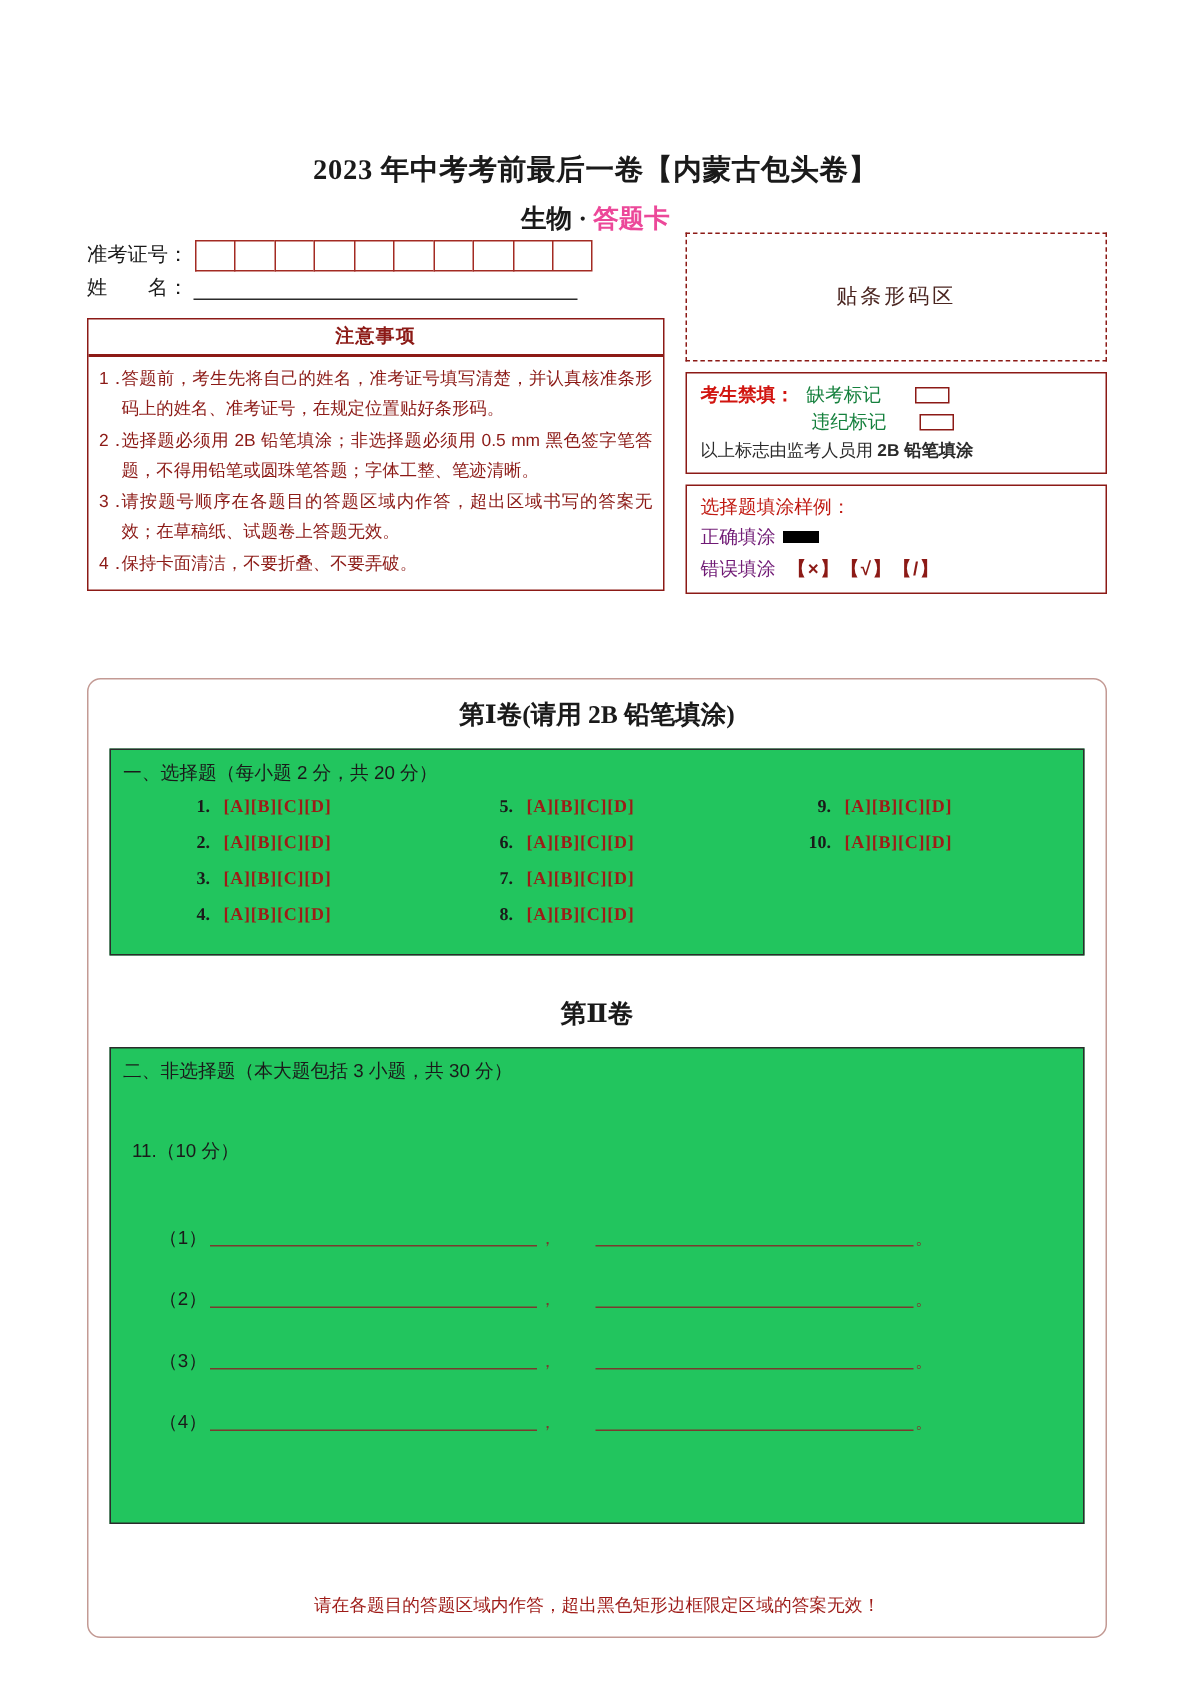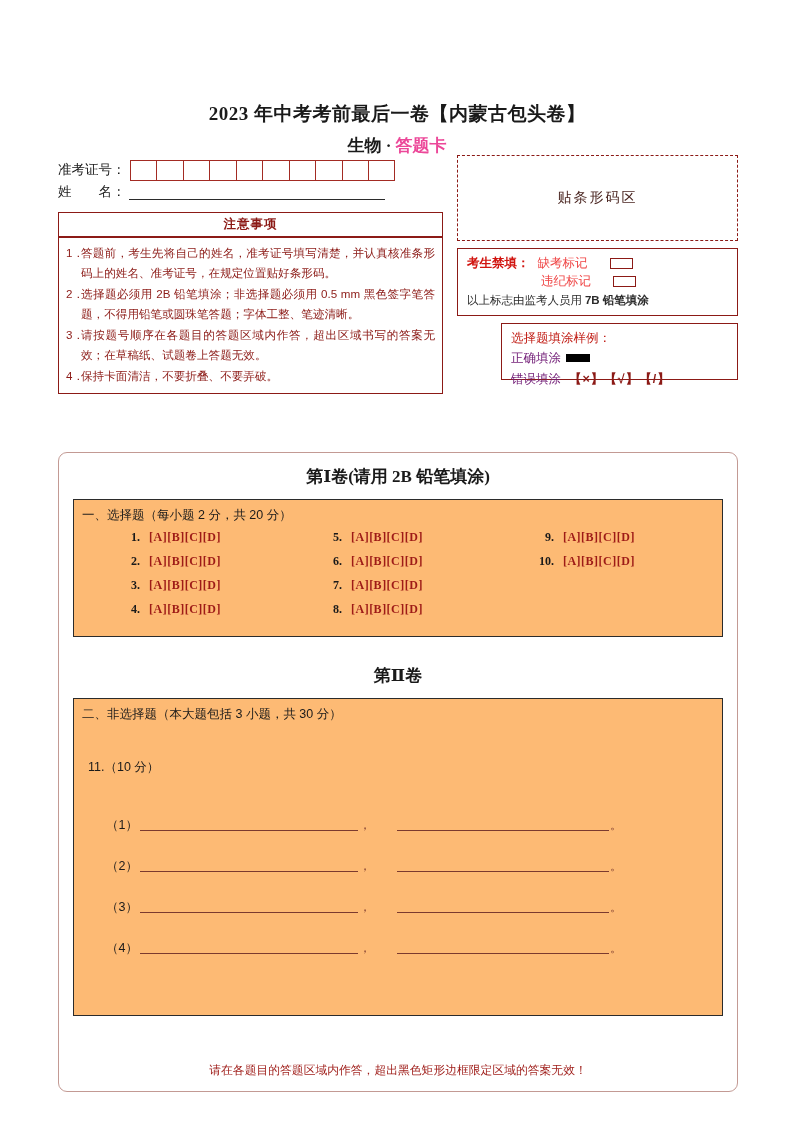--- a/index.html
+++ b/index.html
@@ -124,21 +124,21 @@
     height: 68px;
   }
   .forbid-row { display: flex; align-items: center; height: 18px; font-size: 12.5px; }
   .forbid-title {
     color: #d1140f;
     font-weight: bold;
     font-family: "Liberation Sans", "DejaVu Sans", sans-serif;
     white-space: pre;
   }
   .forbid-mark {
-    color: #ef4444;
+    color: #15803d;
     font-family: "Liberation Sans", "DejaVu Sans", sans-serif;
     margin-left: 8px;
     white-space: pre;
   }
   .mark-cell {
     width: 23px;
     height: 11px;
     border: 1.5px solid #8c1a16;
     box-sizing: border-box;
     margin-left: 22px;
@@ -149,22 +149,21 @@
     margin-top: 3px;
     white-space: pre;
     font-family: "Liberation Serif", "DejaVu Serif", serif;
   }
   .forbid-note b { font-family: "Liberation Sans", "DejaVu Sans", sans-serif; }
 
   .sample-box {
     border: 1.4px solid #8c1a16;
     box-sizing: border-box;
     padding: 4px 8px 5px 9px;
-    height: 57px;
-    margin-left: 44px;
+    height: 73px;
   }
   .sample-line {
     font-size: 12.5px;
     line-height: 1.62;
     font-family: "Liberation Sans", "DejaVu Sans", sans-serif;
     display: flex;
     align-items: center;
     white-space: pre;
   }
   .sample-red { color: #c01a12; }
@@ -196,21 +195,21 @@
     font-weight: bold;
     color: #1a1a1a;
     padding-top: 12px;
   }
   .section-heading.two { padding-top: 27px; }
 
   .qbox {
     margin: 11px 14px 0 14px;
     border: 1.3px solid #2b2b2b;
     box-sizing: border-box;
-    background: #fdba74;
+    background: #22c55e;
   }
   .qbox-header {
     font-size: 12.5px;
     color: #1a1a1a;
     padding: 7px 0 4px 8px;
     font-family: "Liberation Sans", "DejaVu Sans", sans-serif;
   }
 
   
   .choice-grid {
@@ -355,21 +354,21 @@
     <div class="forbid-box">
       <div class="forbid-row">
         <span class="forbid-title">考生禁填：</span>
         <span class="forbid-mark">缺考标记</span>
         <span class="mark-cell"></span>
       </div>
       <div class="forbid-row" style="padding-left:66px;">
         <span class="forbid-mark">违纪标记</span>
         <span class="mark-cell"></span>
       </div>
-      <div class="forbid-note"><span>以上标志由监考人员用 </span><b>7B 铅笔填涂</b></div>
+      <div class="forbid-note"><span>以上标志由监考人员用 </span><b>2B 铅笔填涂</b></div>
     </div>
 
     <div class="sample-box">
       <div class="sample-line">
         <span class="sample-red">选择题填涂样例：</span>
       </div>
       <div class="sample-line">
         <span class="sample-black">正确填涂</span>
         <span class="fill-bar"></span>
       </div>

